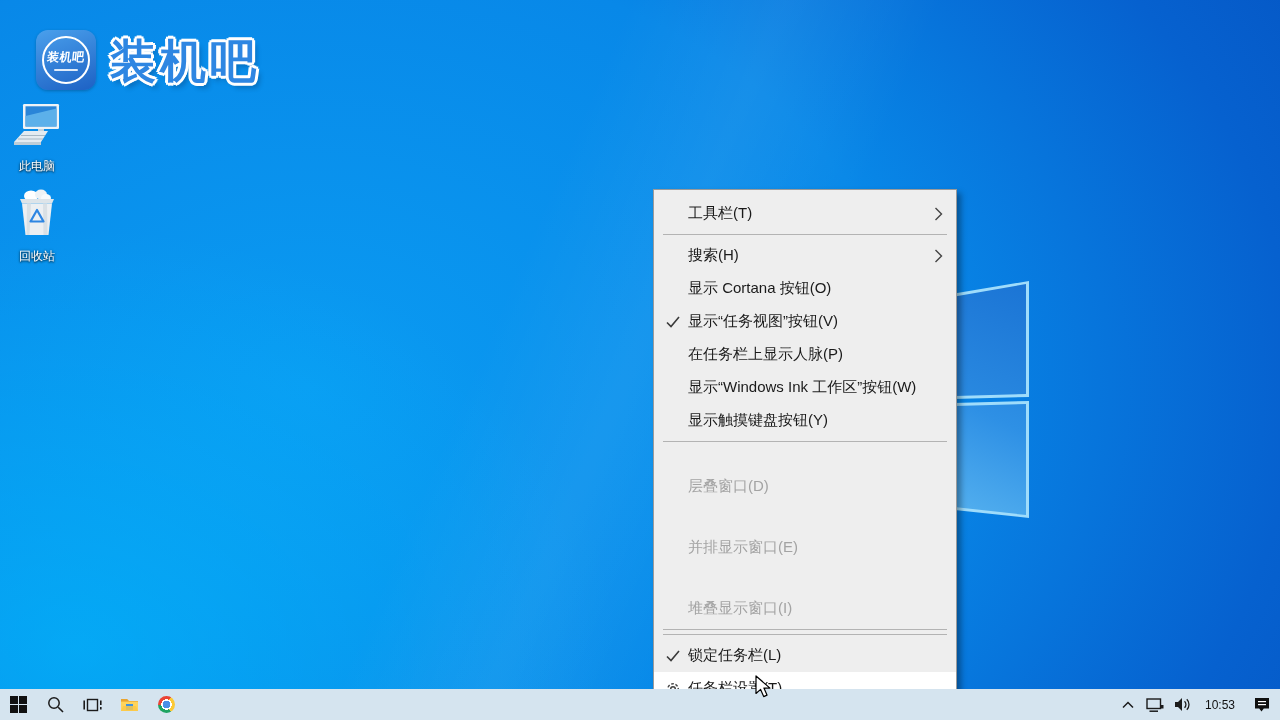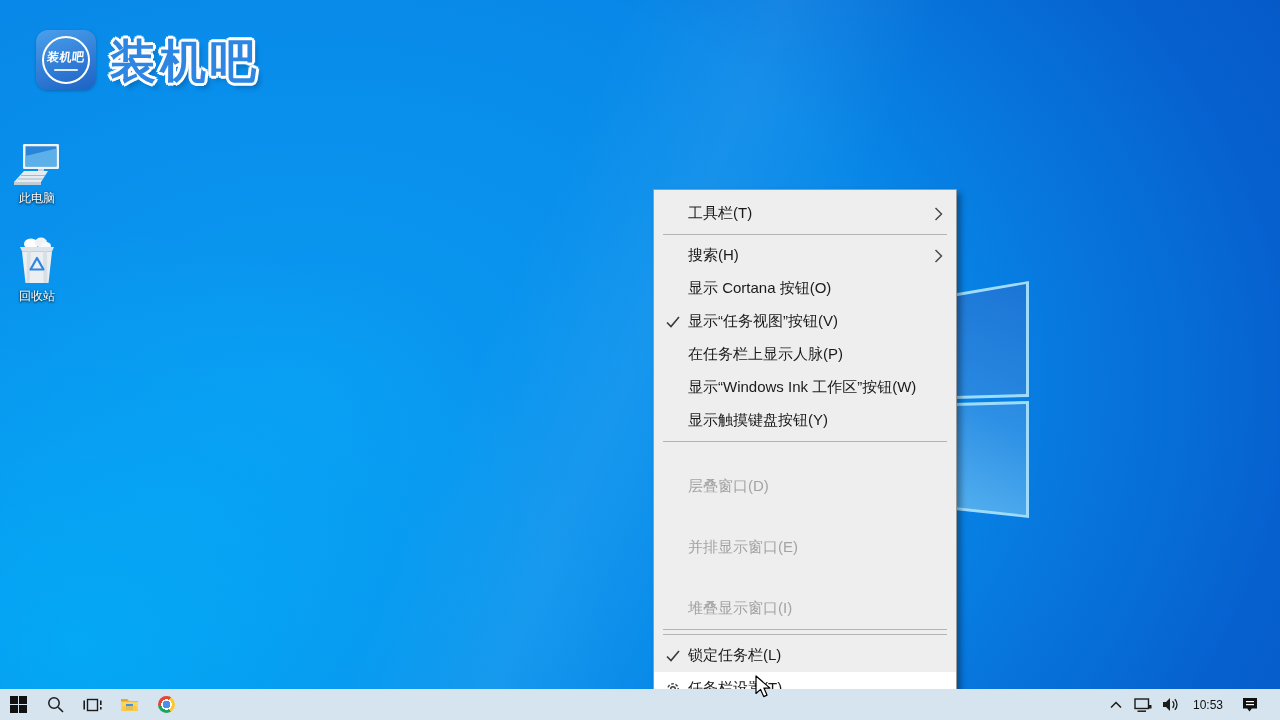--- a/index.html
+++ b/index.html
@@ -30,23 +30,23 @@
     background:linear-gradient(160deg,#4aa0ec,#1d61c4);
     display:flex;align-items:center;justify-content:center;box-shadow:0 1px 3px rgba(0,0,0,0.25);}
   .badge-circle{width:44px;height:44px;border:2px solid #fff;border-radius:50%;
     display:flex;flex-direction:column;align-items:center;justify-content:center;gap:3px;}
   .badge-text{color:#fff;font-size:12px;font-weight:bold;letter-spacing:0.5px;transform:skewX(-6deg);white-space:nowrap;}
   .badge-line{width:24px;height:2px;background:rgba(255,255,255,0.85);border-radius:1px;}
   .brand-title{font-size:46px;font-weight:800;color:var(--brand-blue);line-height:62px;letter-spacing:4px;white-space:nowrap;
     text-shadow:-2px -2px 0 #fff,2px -2px 0 #fff,-2px 2px 0 #fff,2px 2px 0 #fff,0 -3px 0 #fff,0 3px 0 #fff,-3px 0 0 #fff,3px 0 0 #fff,4px 5px 5px rgba(0,0,30,0.25);}
 
   
-  .desktop-icon{position:absolute;width:74px;display:flex;flex-direction:column;align-items:center;gap:0;z-index:3;margin-top:40px;}
+  .desktop-icon{position:absolute;width:74px;display:flex;flex-direction:column;align-items:center;gap:8px;z-index:3;}
   .di-this-pc{left:0;top:104px;}
-  .di-recycle-bin{left:0;top:196px;}
+  .di-recycle-bin{left:0;top:188px;}
   .di-label{font-size:12px;color:#fff;text-align:center;
     text-shadow:0 1px 2px rgba(0,0,0,0.8),0 0 3px rgba(0,0,0,0.45);}
 
   
   .context-menu{position:absolute;left:653px;top:189px;width:304px;box-sizing:border-box;
     padding:7px 0;background:var(--menu-bg);border:1px solid #9a9a9a;
     box-shadow:4px 4px 6px rgba(0,0,0,0.35);z-index:10;}
   .menu-item{position:relative;height:33px;display:flex;align-items:center;
     padding:0 26px 0 34px;font-size:15px;color:var(--menu-text);cursor:default;white-space:nowrap;}
   .menu-item.disabled{color:var(--menu-disabled);margin-top:28px;}
@@ -55,21 +55,21 @@
     width:18px;height:18px;display:flex;align-items:center;justify-content:center;}
   .mi-label{flex:1;}
   .mi-arrow{position:absolute;right:13px;top:50%;transform:translateY(-50%);display:flex;}
   .menu-sep{height:1px;background:var(--menu-separator);margin:4px 9px;}
 
   
   .taskbar{position:absolute;left:0;bottom:0;width:1280px;height:31px;
     background:var(--taskbar-bg);display:flex;align-items:center;z-index:15;}
   .tb-left{display:flex;height:100%;}
   .tb-btn{width:37px;height:100%;display:flex;align-items:center;justify-content:center;}
-  .tb-right{margin-left:auto;display:flex;align-items:center;height:100%;padding-right:12px;}
+  .tb-right{margin-left:auto;display:flex;align-items:center;height:100%;padding-right:0;}
   .tb-tray-btn{height:100%;display:flex;align-items:center;justify-content:center;}
   .tb-tray-btn.chev{width:26px;}  .tb-tray-btn.net{width:28px;}
   .tb-tray-btn.vol{width:27px;}   .tb-tray-btn.act{width:36px;}
   .tb-clock{width:48px;height:100%;display:flex;align-items:center;justify-content:center;
     font-size:12px;color:#101010;}
   .chrome-icon{width:17px;height:17px;border-radius:50%;display:block;
     background:
       radial-gradient(circle at 50% 50%, #4a90e8 0 30%, #fff 30% 43%, rgba(0,0,0,0) 43%),
       conic-gradient(from 30deg, #fcc934 0 120deg, #1da462 0 240deg, #ea4335 0 360deg);}
 

